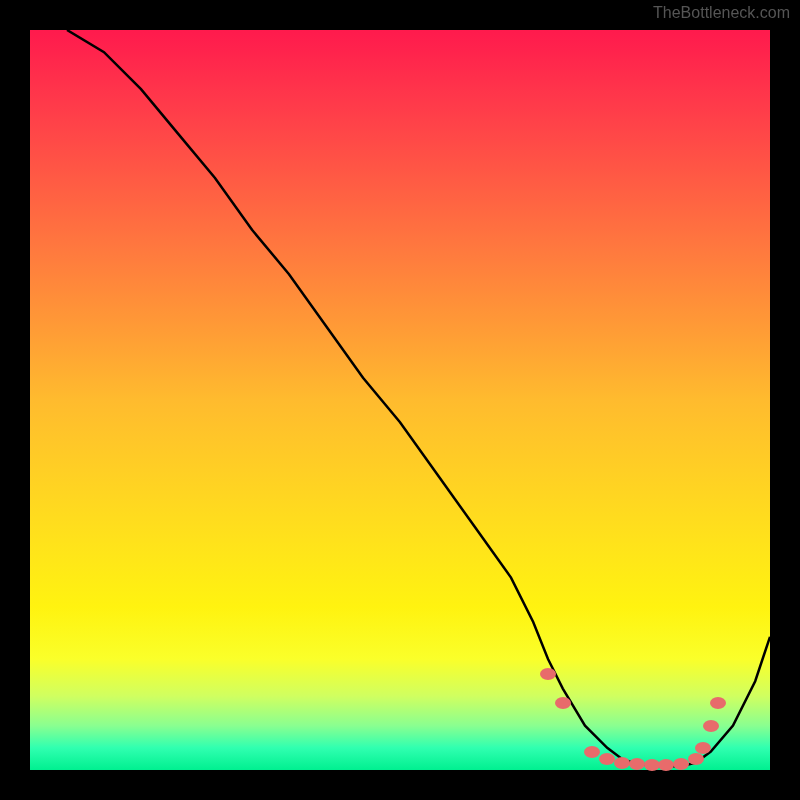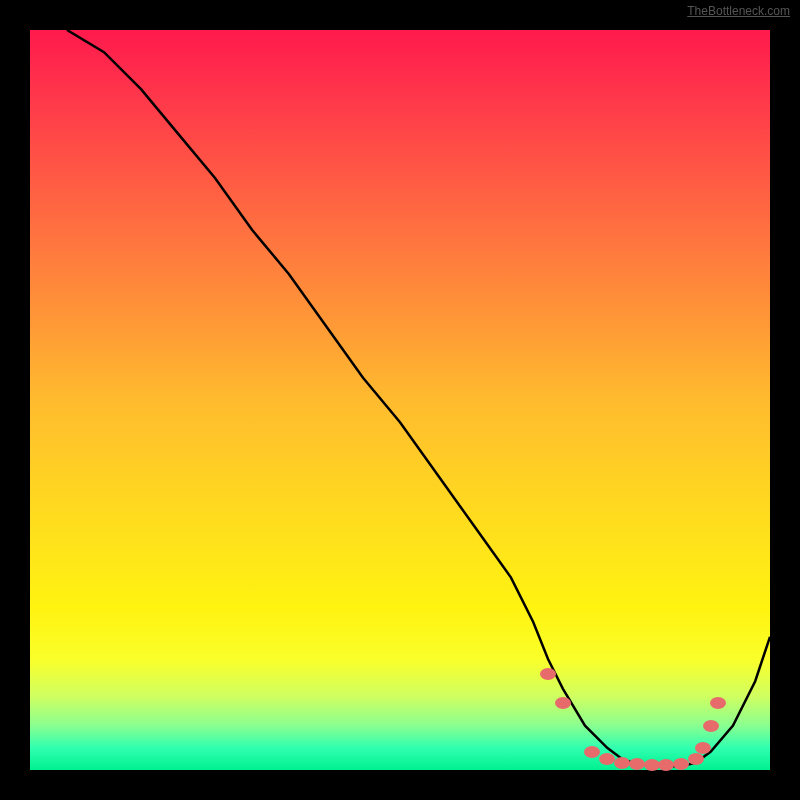--- a/index.html
+++ b/index.html
@@ -9,24 +9,23 @@
     background: #000;
     position: relative;
     overflow: hidden;
     font-family: Arial, sans-serif;
   }
   .watermark {
     position: absolute;
     top: 4px;
     right: 10px;
     color: #555;
-    font-size: 12px;
+    font-size: 16px;
     font-weight: 500;
     z-index: 10;
-    text-decoration: underline;
   }
   .plot-area {
     position: absolute;
     left: 30px;
     top: 30px;
     width: 740px;
     height: 740px;
     background: linear-gradient(to bottom,
       #ff1a4d 0%,
       #ff3a4a 10%,

